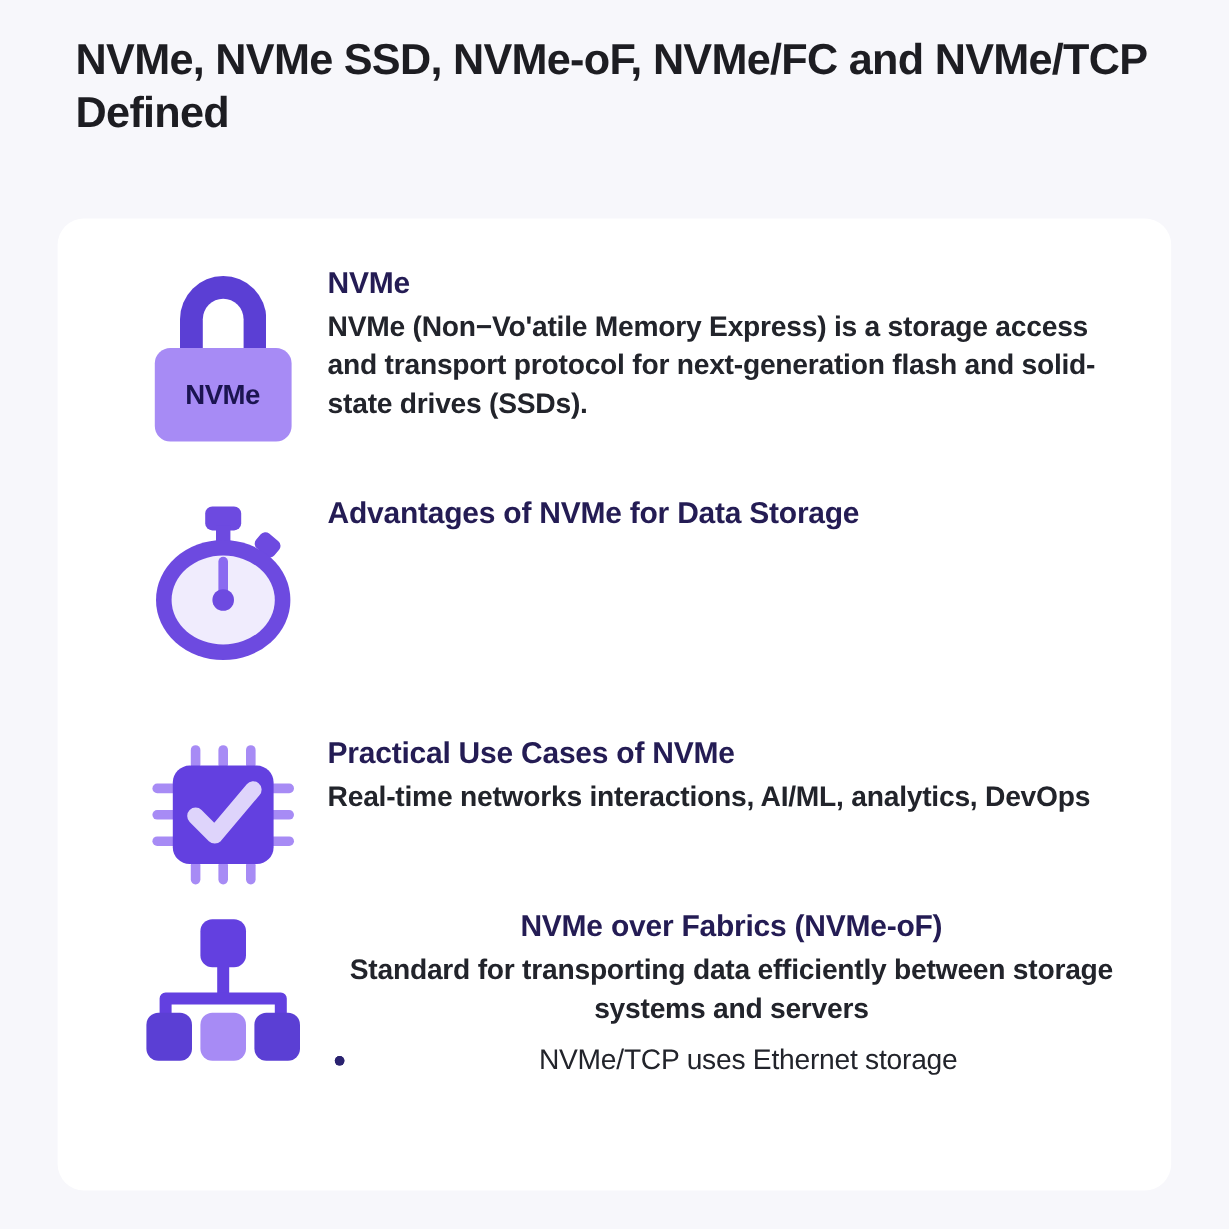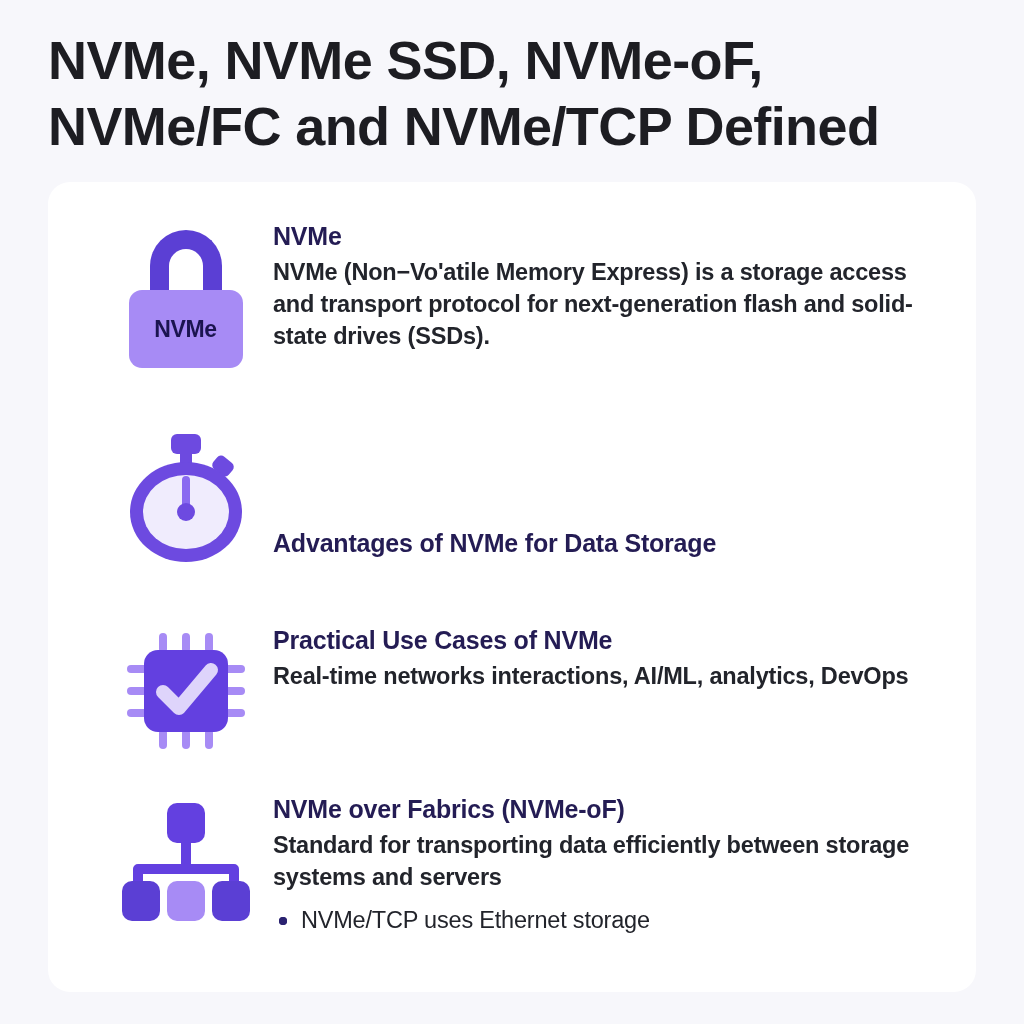--- a/index.html
+++ b/index.html
@@ -13,23 +13,23 @@
 
   .page {
     position:relative;
     width:1024px; height:1024px;
     background:#f7f7fb;
   }
 
   
   .page-title {
     position:absolute;
-    left:48px; top:28px;
+    left:63px; top:28px;
     width:950px;
-    font-size:54px;
+    font-size:36px;
     font-weight:bold;
     line-height:1.22;
     letter-spacing:-0.6px;
     color:#1d1d22;
   }
 
   
   .card {
     position:absolute;
     left:48px; top:182px;
@@ -40,23 +40,23 @@
 
   .sections { padding:28px 0 0 0; }
 
   .section {
     display:flex;
     align-items:flex-start;
     padding-left:50px;
     padding-right:30px;
   }
   .section-1 { margin-top:10px; }
-  .section-2 { margin-top:56px;align-items:flex-end; }
+  .section-2 { margin-top:44px; }
   .section-3 { margin-top:60px; }
-  .section-4 { margin-top:43px; }
+  .section-4 { margin-top:18px;text-align:center; }
 
   .icon-col {
     width:175px;
     flex:0 0 175px;
     display:flex;
     justify-content:center;
     padding-top:8px;
   }
 
   .text-col { flex:1 1 auto; padding-top:0; }

